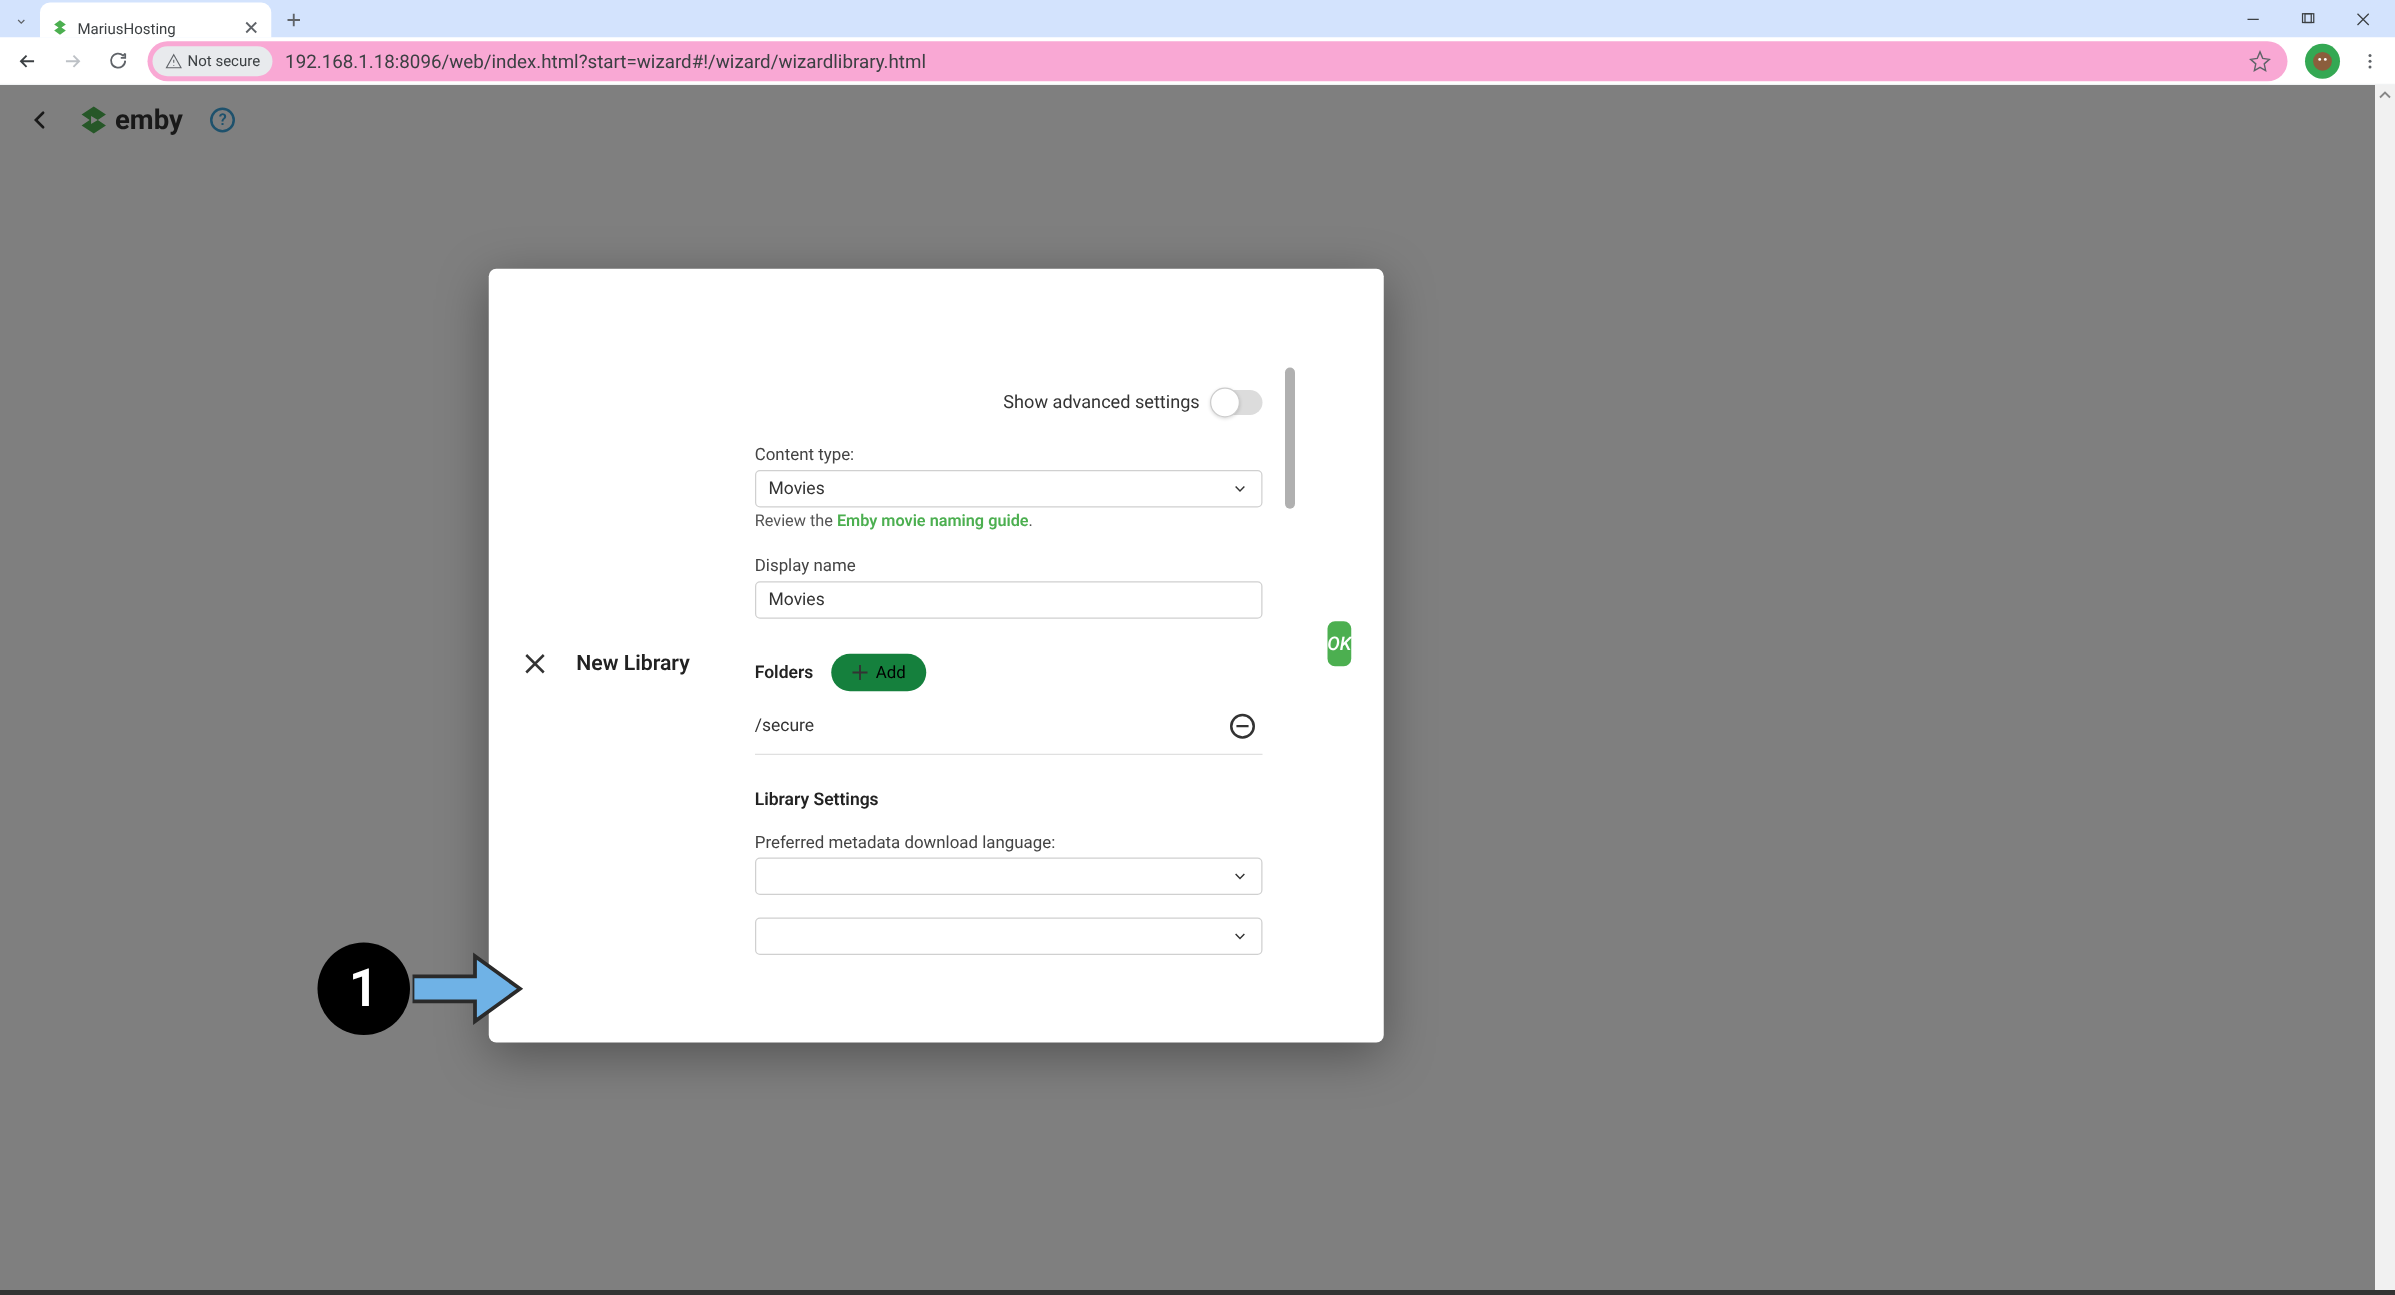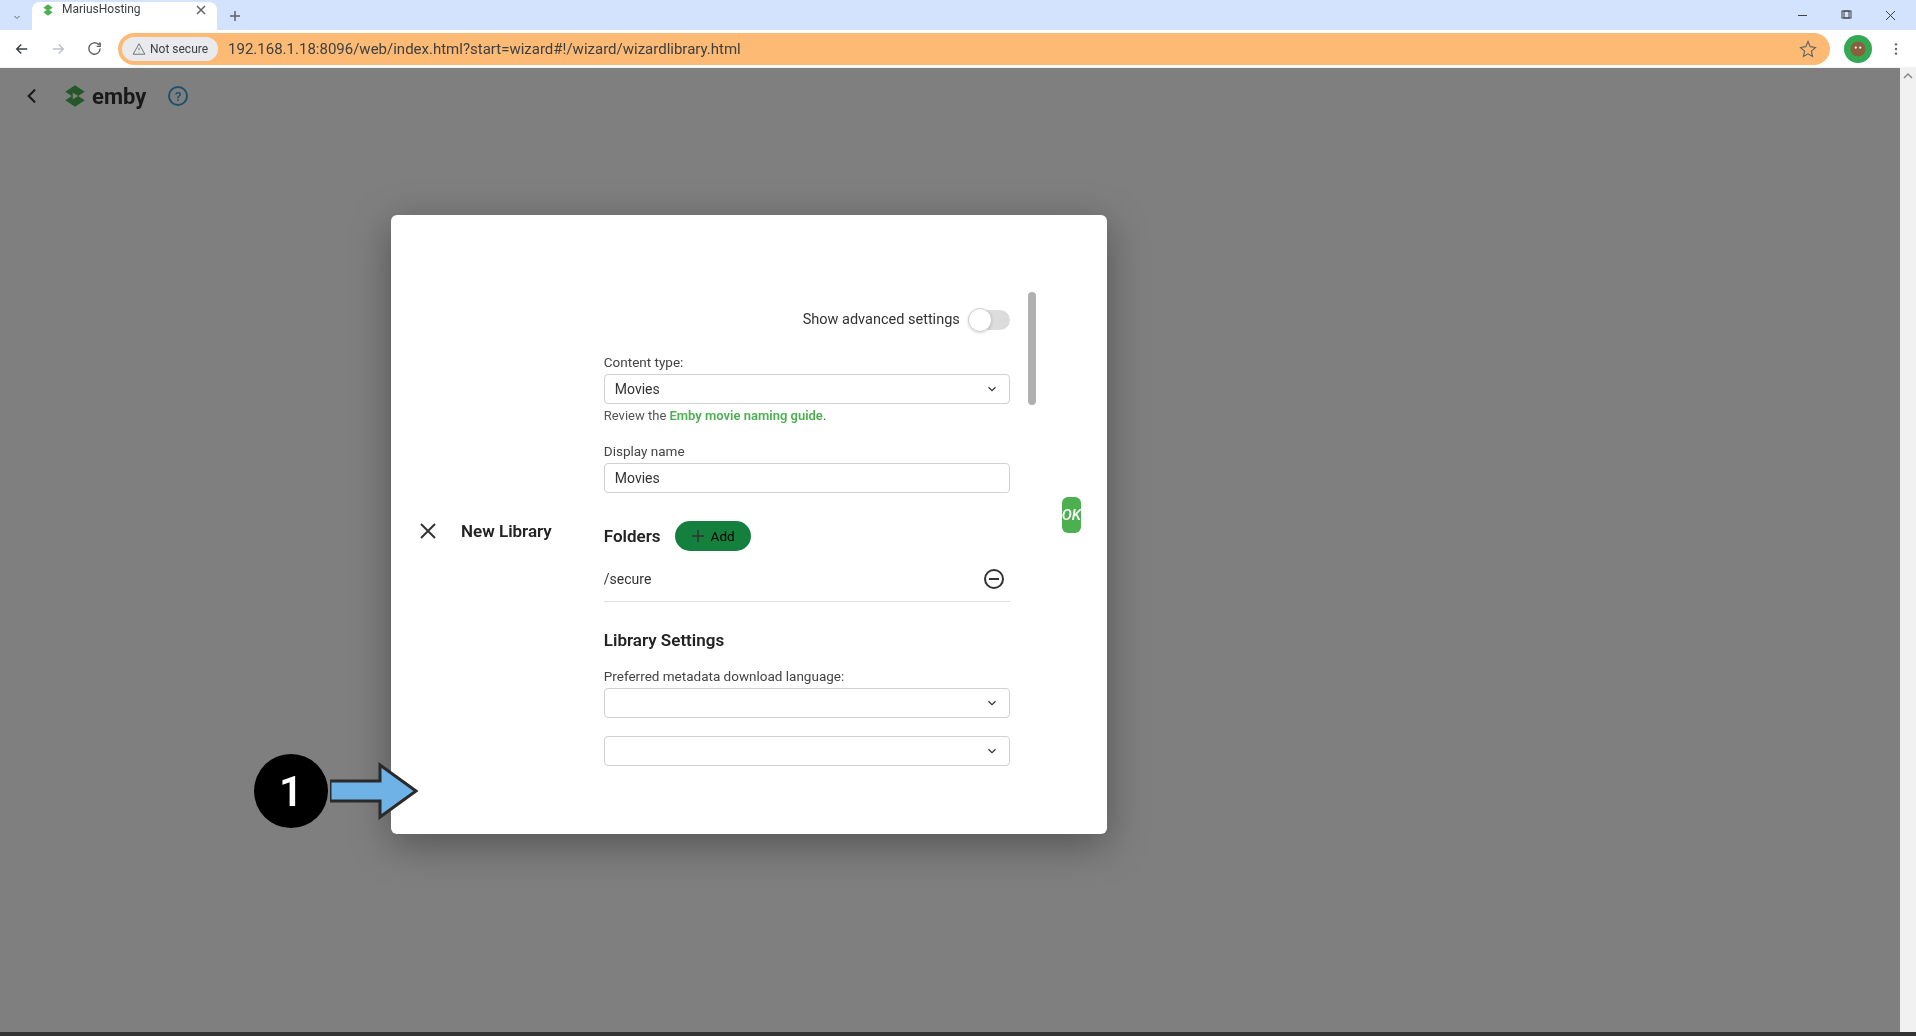--- a/index.html
+++ b/index.html
@@ -2,33 +2,33 @@
 <html><head>
 <meta charset="utf-8">
 <style>
 * { margin: 0; padding: 0; box-sizing: border-box; font-family: -apple-system, BlinkMacSystemFont, "Segoe UI", Roboto, Arial, sans-serif; }
 body { width: 1916px; height: 1036px; background: #fff; overflow: hidden; position: relative; }
 
 
 .browser-chrome { background: #d3e3fd; height: 30px; display: flex; align-items: center; padding: 0 4px; }
 .tab-strip { display: flex; align-items: flex-end; height: 100%; }
 .tab-dropdown { width: 26px; height: 26px; display:flex; align-items:center; justify-content:center; cursor:pointer; margin-right:2px;}
-.tab { background: #fff; border-radius: 8px 8px 0 0; height: 28px; width: 185px; display: flex; align-items: flex-start; padding: 0 8px; gap: 6px; position: relative; }
+.tab { background: #fff; border-radius: 8px 8px 0 0; height: 28px; width: 185px; display: flex; align-items: flex-end; padding: 0 8px; gap: 6px; position: relative; }
 .tab-favicon { width: 16px; height: 16px; display:flex; align-items:center; justify-content:center; }
 .tab-title { font-size: 12px; color: #3c4043; flex: 1; white-space: nowrap; overflow: hidden; }
 .tab-close { width: 16px; height: 16px; display:flex; align-items:center; justify-content:center; cursor:pointer; color:#5f6368; border-radius:50%; }
 .new-tab { width: 28px; height: 28px; display:flex; align-items:center; justify-content:center; cursor:pointer; color:#5f6368; margin-left:4px; }
 .window-controls { margin-left: auto; display:flex; gap: 0; }
 .win-btn { width: 44px; height: 30px; display:flex; align-items:center; justify-content:center; cursor:pointer; color:#3c4043; }
 
 
 .toolbar { height: 38px; background: #fff; display:flex; align-items:center; padding: 0 6px; gap: 4px; border-bottom: 1px solid #f1f3f4; }
 .nav-btn { width: 32px; height: 32px; border-radius: 50%; display:flex; align-items:center; justify-content:center; cursor:pointer; color:#5f6368; }
 .nav-btn.disabled { color:#bdc1c6; }
-.address-bar { flex: 1; height: 32px; background: #fdba74; border-radius: 16px; display:flex; align-items:center; padding: 0 4px 0 4px; margin: 0 4px; }
+.address-bar { flex: 1; height: 32px; background: #f9a8d4; border-radius: 16px; display:flex; align-items:center; padding: 0 4px 0 4px; margin: 0 4px; }
 .security-chip { background: #e8eaed; border-radius: 12px; height: 24px; display:flex; align-items:center; gap:4px; padding:0 10px; font-size: 12px; color:#3c4043; }
 .url-text { font-size: 15px; color:#3c4043; margin-left:10px; flex:1; }
 .star-btn { width: 28px; height: 28px; display:flex; align-items:center; justify-content:center; color:#5f6368; margin-right:4px;}
 .avatar { width: 28px; height: 28px; border-radius: 50%; background: #34a853; display:flex; align-items:center; justify-content:center; margin: 0 6px; }
 .menu-btn { width: 28px; height: 28px; display:flex; align-items:center; justify-content:center; color:#5f6368; }
 
 
 .content-shell { position: relative; height: calc(1036px - 30px - 38px - 4px); display:flex; }
 .content-area { position: relative; flex:1; background:#fff; }
 .scroll-gutter { width: 16px; background:#f1f1f1; position:relative; }
@@ -56,21 +56,21 @@
 .toggle { width:40px; height:20px; background:#dcdcdc; border-radius:10px; position:relative; cursor:pointer; }
 .toggle-knob { width:24px; height:24px; border-radius:50%; background:#fff; border:1px solid #ccc; position:absolute; left:-2px; top:-2px; box-shadow:0 1px 3px rgba(0,0,0,0.15); }
 
 .field-label { font-size:13.5px; color:#444; margin-bottom:4px; }
 .select-box, .input-box { border:1px solid #d0d0d0; border-radius:4px; height:30px; display:flex; align-items:center; padding:0 10px; font-size:14px; color:#333; position:relative; margin-bottom:4px; }
 .select-chevron { position:absolute; right:10px; top:50%; transform:translateY(-50%); color:#333; }
 .help-text { font-size:13px; color:#555; margin-bottom:20px; }
 .help-link { color:#4caf50; font-weight:600; cursor:pointer;margin-top:22px; }
 
 .section-row { display:flex; align-items:center; gap:14px; margin: 28px 0 14px 0; }
-.section-title { font-size:17px; font-weight:600; color:#222; }
+.section-title { font-size:14px; font-weight:600; color:#222; }
 .add-btn { background:#15803d; border-radius:18px; height:30px; padding:0 16px; display:flex; align-items:center; gap:6px; font-size:13.5px; cursor:pointer; }
 
 .folder-row { display:flex; align-items:center; justify-content:space-between; font-size:14px; color:#333; padding: 4px 6px 12px 0; border-bottom:1px solid #e0e0e0; }
 .remove-btn { width:20px; height:20px; border:2px solid #333; border-radius:50%; display:flex; align-items:center; justify-content:center; cursor:pointer; }
 
 .ok-button { height:36px; background:#4caf50; color:#fff; border-radius:6px; display:flex; align-items:center; justify-content:center; font-size:15px; font-weight:500; cursor:pointer; margin: 0 26px 20px 26px; font-style: italic; }
 
 
 .annotation { position:absolute; left:254px; top:683px; width:170px; height:80px; pointer-events:none; }
 .ann-circle { width:74px; height:74px; background:#000; border-radius:50%; color:#fff; display:flex; align-items:center; justify-content:center; font-size:42px; font-weight:600; font-family: Arial; position:absolute; left:0; top:3px; }

